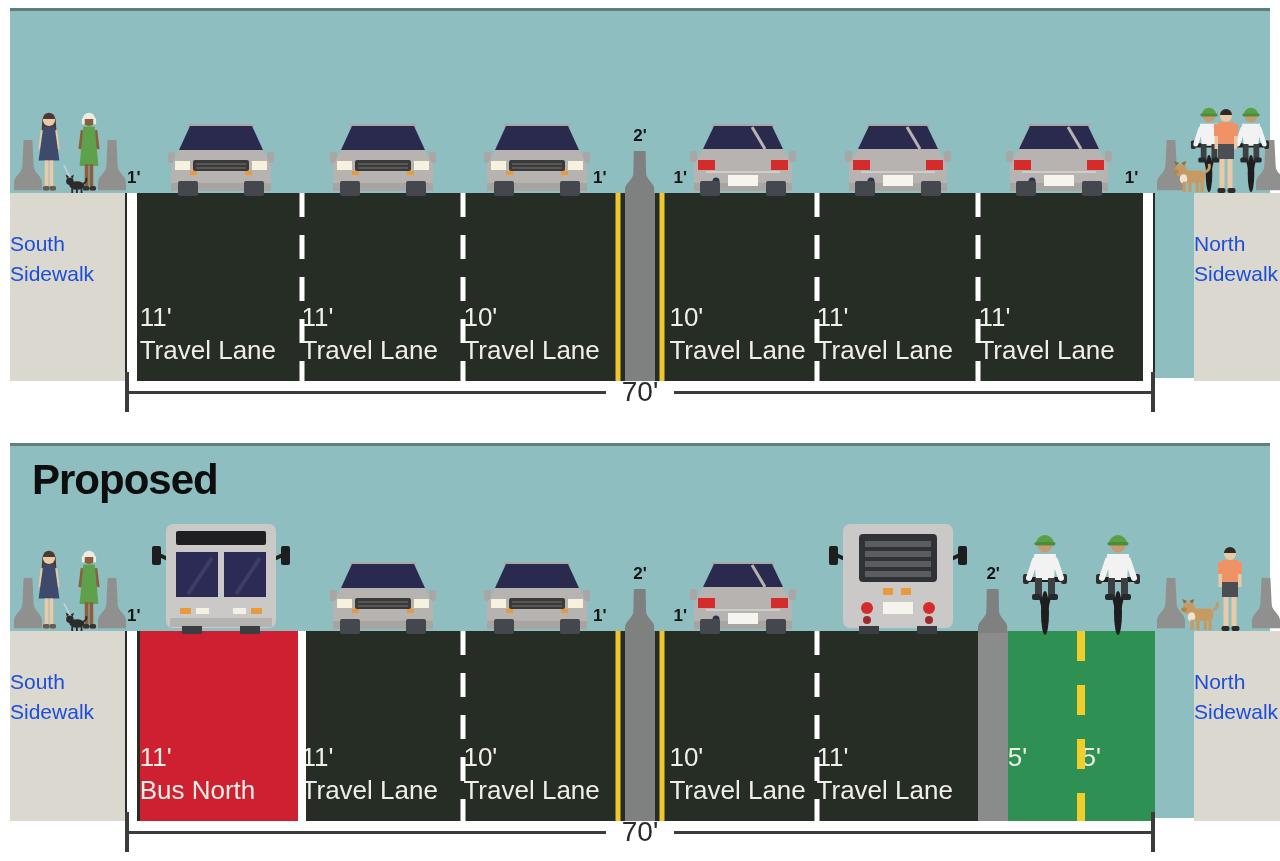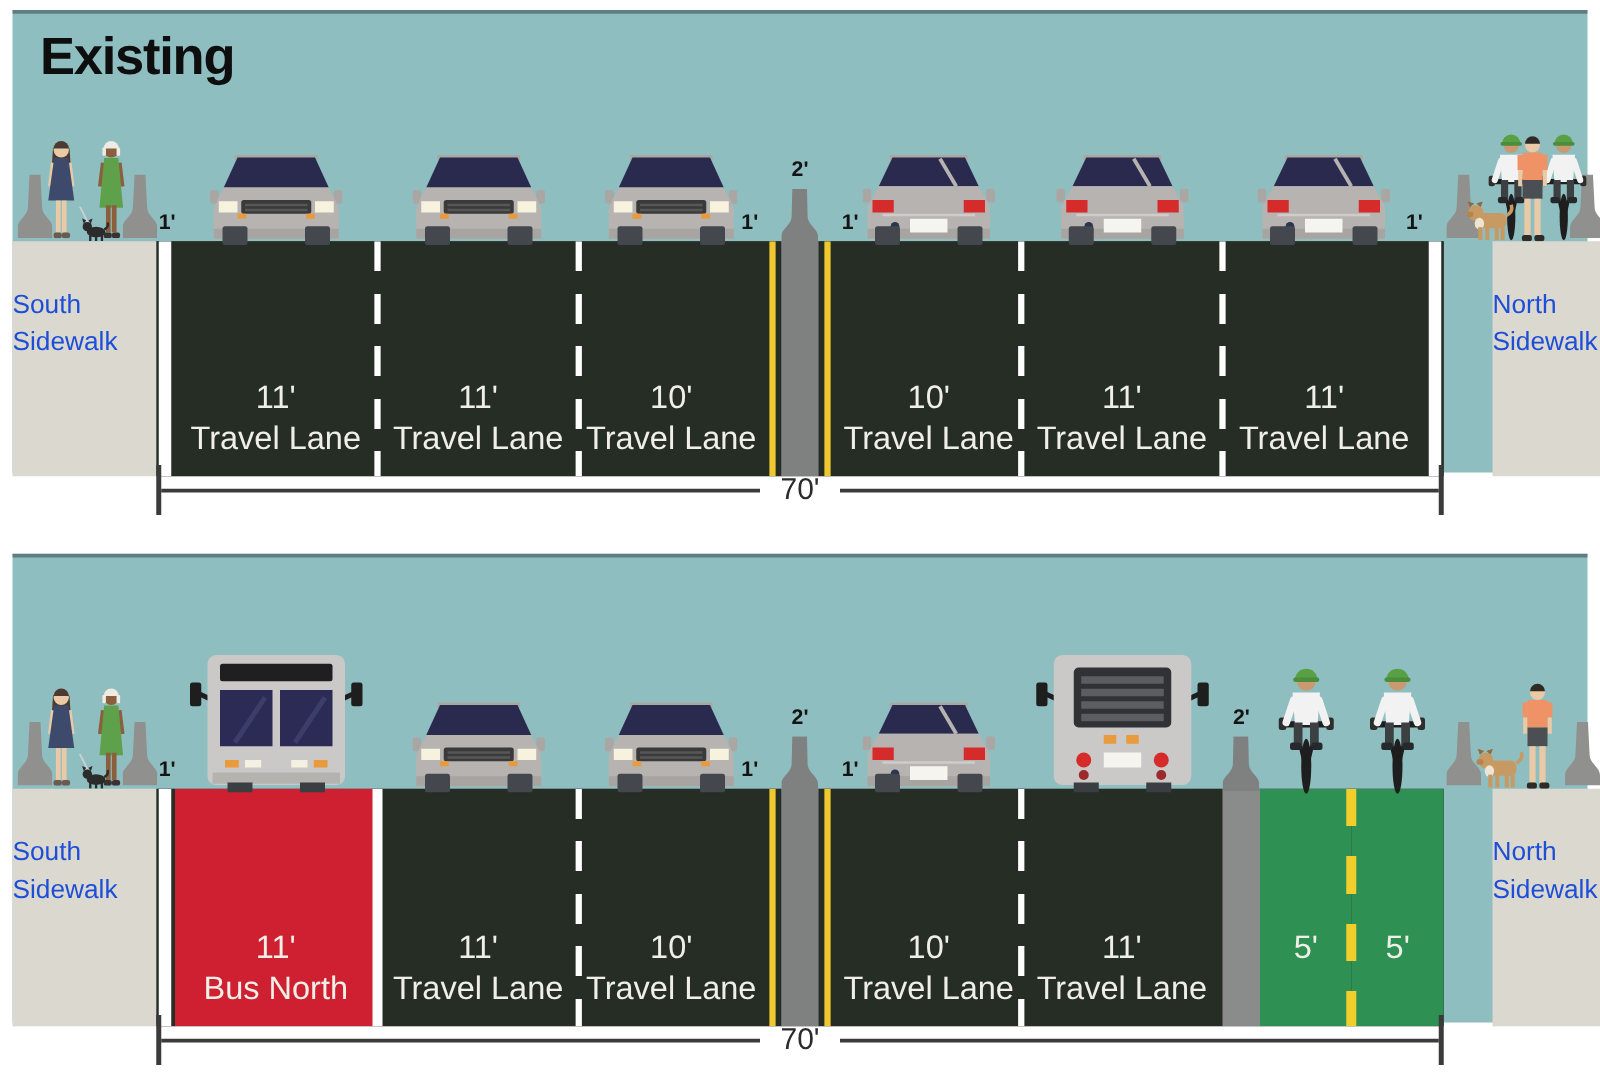--- a/index.html
+++ b/index.html
@@ -37,33 +37,33 @@
   .seg.median{background:#7F8080}
   .seg.buffer{background:#8A8B8B}
   .seg.edge,.seg.yellow{background:#262D25}
   .line-white{position:absolute;display:block;left:50%;transform:translateX(-50%);top:0;height:100%;width:10px;background:#fff}
   .line-yellow{position:absolute;display:block;left:50%;transform:translateX(-50%);top:0;height:100%;width:5px;background:#EFC72E}
   .divider{position:absolute;top:0;height:100%;transform:translateX(-50%);z-index:3}
   .divider.dashed-white{width:5px;background:repeating-linear-gradient(to bottom,#ffffff 0 24px,transparent 24px 42px)}
   .divider.solid-white{width:8px;background:#ffffff}
   .divider.dashed-yellow{width:8px;background:repeating-linear-gradient(to bottom,#F2CE2D 0 30px,transparent 30px 54px)}
   .lane-label{
-    position:absolute;left:0;right:0;bottom:14px;text-align:center;
+    position:absolute;left:0;right:0;bottom:14px;text-align:left;
     color:#EFEFE8;font-size:26px;line-height:33px;
   }
   .lane-label span{display:block;white-space:nowrap}
   .ft-label{position:absolute;font-weight:bold;font-size:17px;line-height:21px;color:#141414;z-index:4;white-space:nowrap}
   .fig,.veh{position:absolute;z-index:3}
   .fig svg,.veh svg{display:block}
   .dim{position:absolute;left:125px;width:1030px;height:40px;display:flex;align-items:center;z-index:5}
   #dim-existing{top:372px}
   #dim-proposed{top:812px}
   .tick{width:4px;height:40px;background:#3B3B3B}
   .dline{flex:1;height:3px;background:#3B3B3B}
-  .dlabel{font-size:24px;color:#2b2b2b;padding:0 16px;line-height:40px}
+  .dlabel{font-size:28px;color:#2b2b2b;padding:0 16px;line-height:40px}
 </style>
 </head>
 <body>
 
 <svg width="0" height="0" style="position:absolute" aria-hidden="true">
   <defs>
     <symbol id="sym-car-front" viewBox="0 0 106 73">
       <rect x="20" y="1" width="66" height="4" fill="#A9A6A3"></rect>
       <polygon points="22,3 84,3 95,27 11,27" fill="#2A2A4E"></polygon>
       <rect x="0" y="29" width="7" height="11" rx="2" fill="#A9A6A3"></rect>
@@ -212,21 +212,20 @@
       <ellipse cx="12" cy="19" rx="4" ry="5" fill="#EDE5D4"></ellipse>
       <rect x="11" y="22" width="3.5" height="11" fill="#C79A63"></rect>
       <rect x="17" y="22" width="3.5" height="11" fill="#C79A63"></rect>
       <rect x="25" y="22" width="3.5" height="11" fill="#C79A63"></rect>
       <rect x="30" y="22" width="3.5" height="11" fill="#C79A63"></rect>
     </symbol>
   </defs>
 </svg>
 
 <div class="panel" id="panel-existing">
-  <div class="title">Existing</div>
 
   <div class="sidewalk left">
     <div class="sw-label">
       <span>South</span>
       <span>Sidewalk</span>
     </div>
   </div>
   <div class="sidewalk right">
     <div class="sw-label">
       <span>North</span>
@@ -390,20 +389,21 @@
 
 <div class="dim" id="dim-existing">
   <span class="tick"></span>
   <span class="dline"></span>
   <span class="dlabel">70'</span>
   <span class="dline"></span>
   <span class="tick"></span>
 </div>
 
 <div class="panel" id="panel-proposed">
+  <div class="title">Proposed</div>
 
   <div class="sidewalk left">
     <div class="sw-label">
       <span>South</span>
       <span>Sidewalk</span>
     </div>
   </div>
   <div class="sidewalk right">
     <div class="sw-label">
       <span>North</span>

